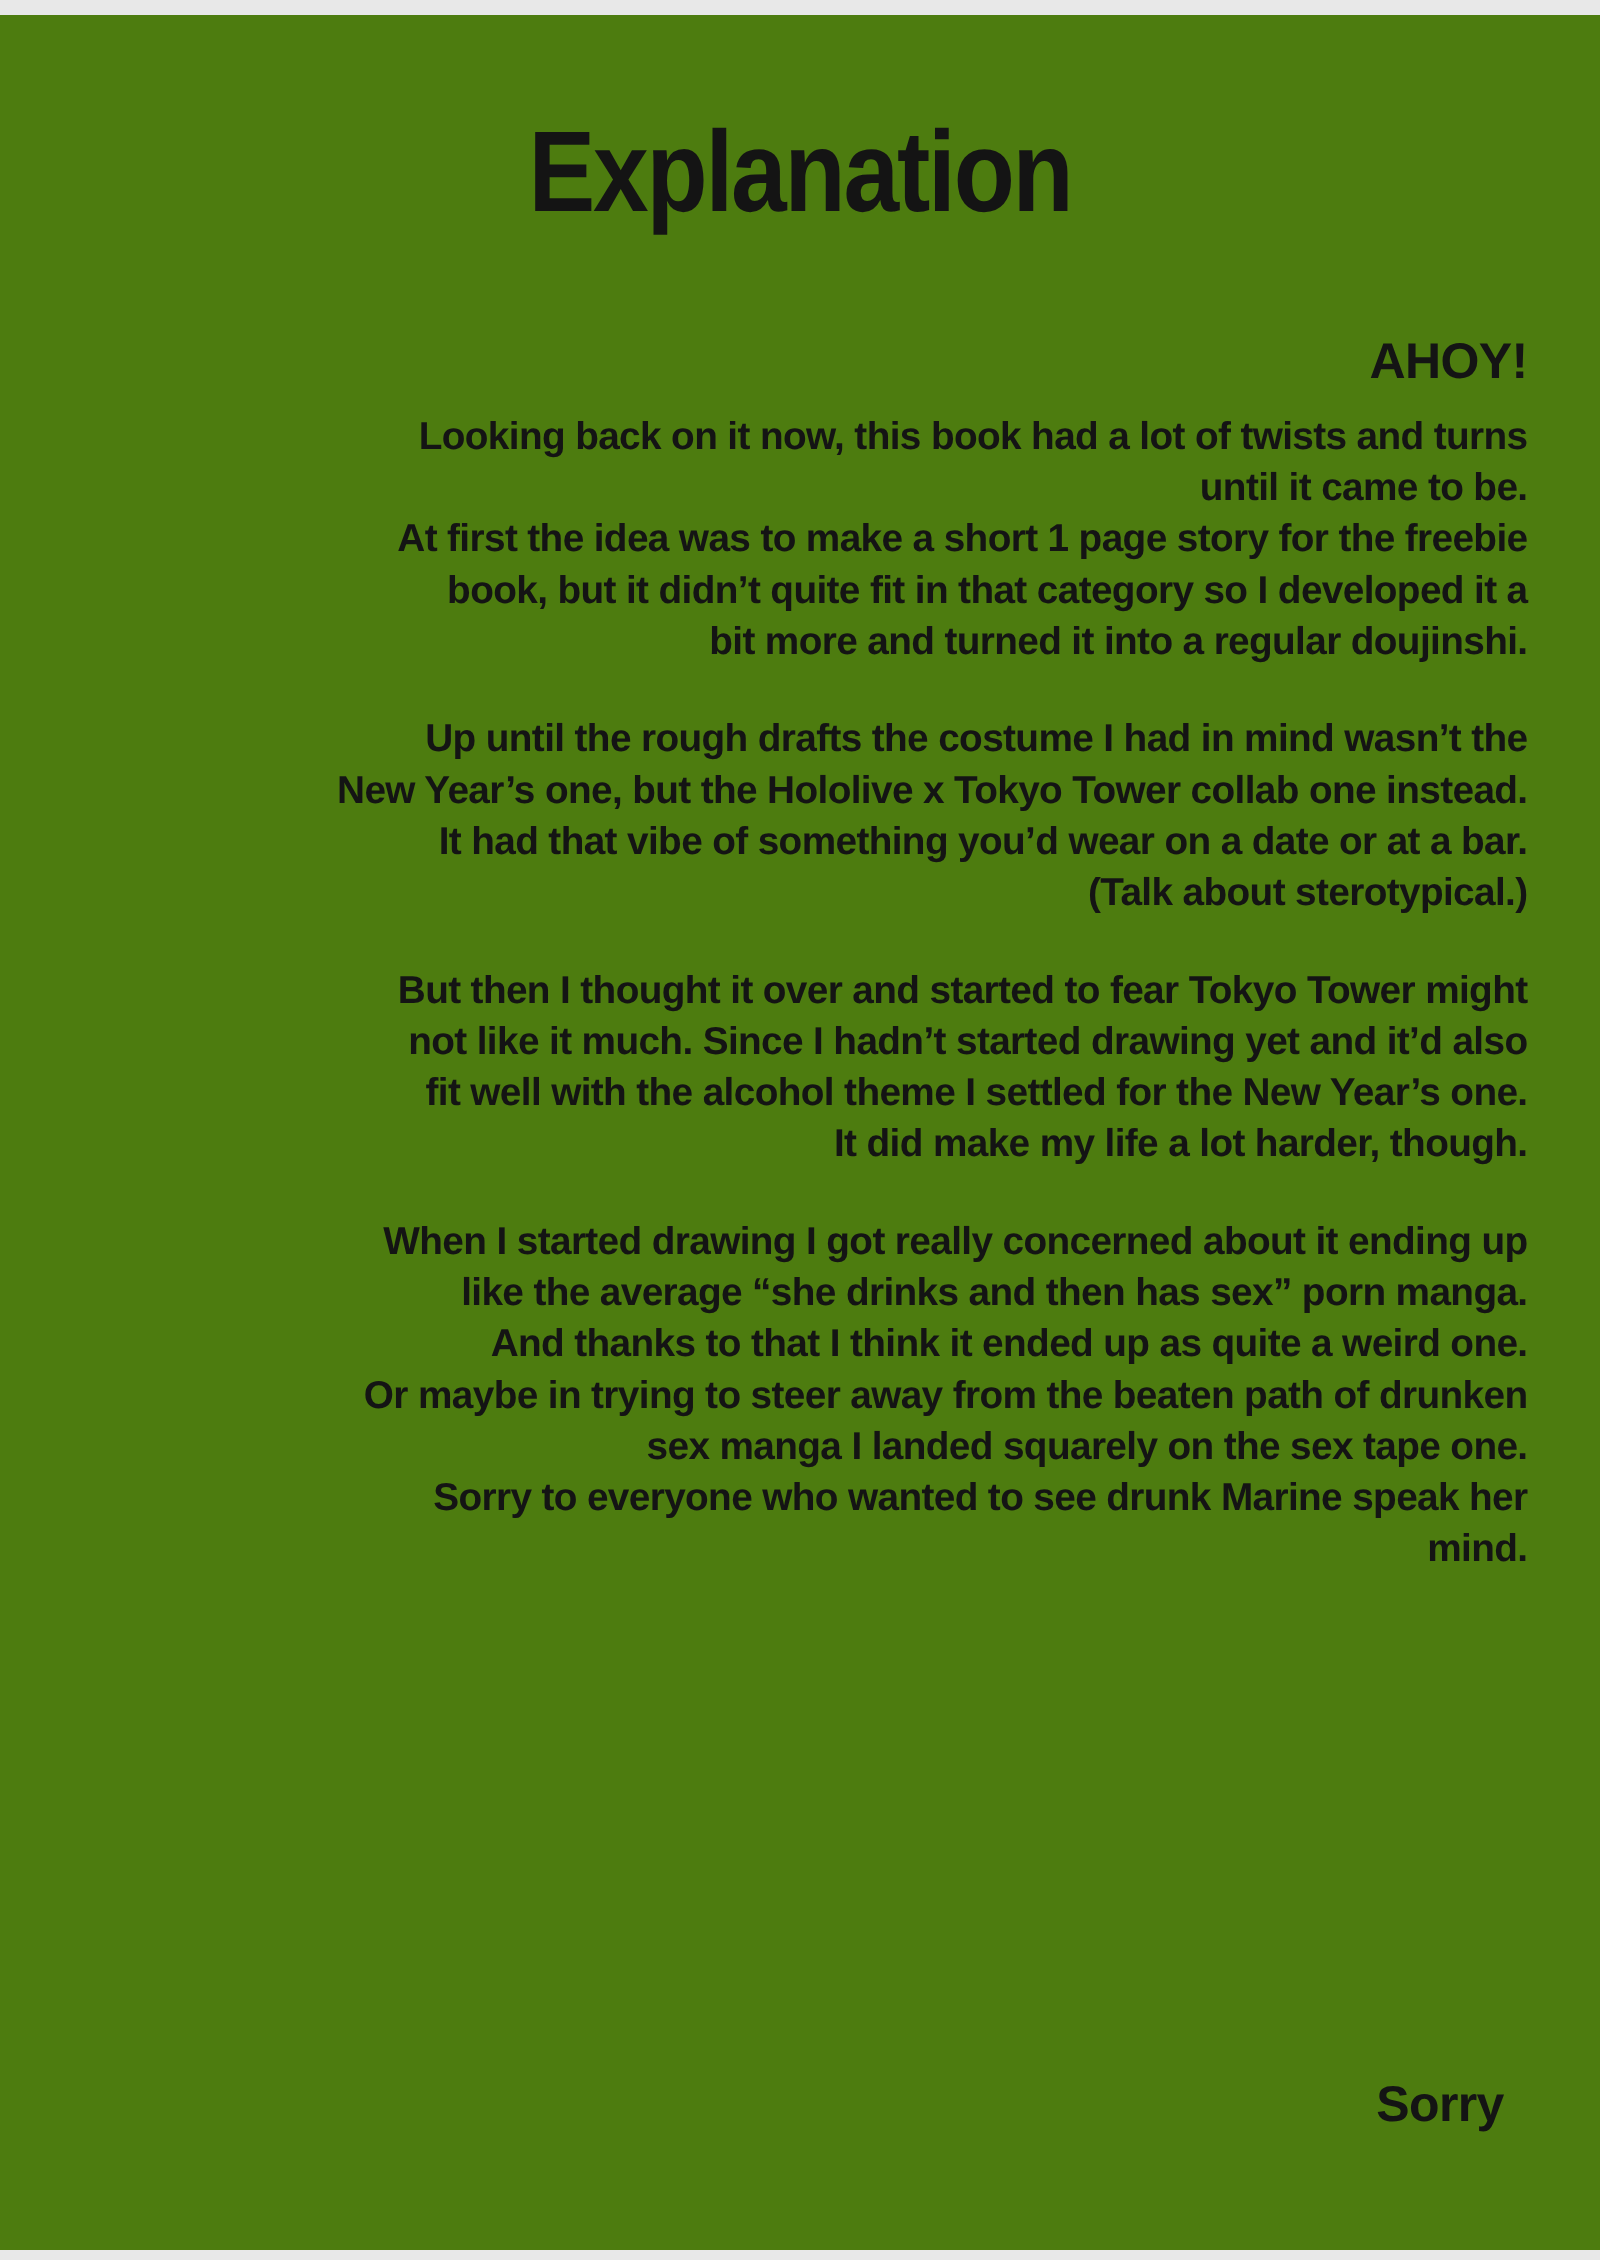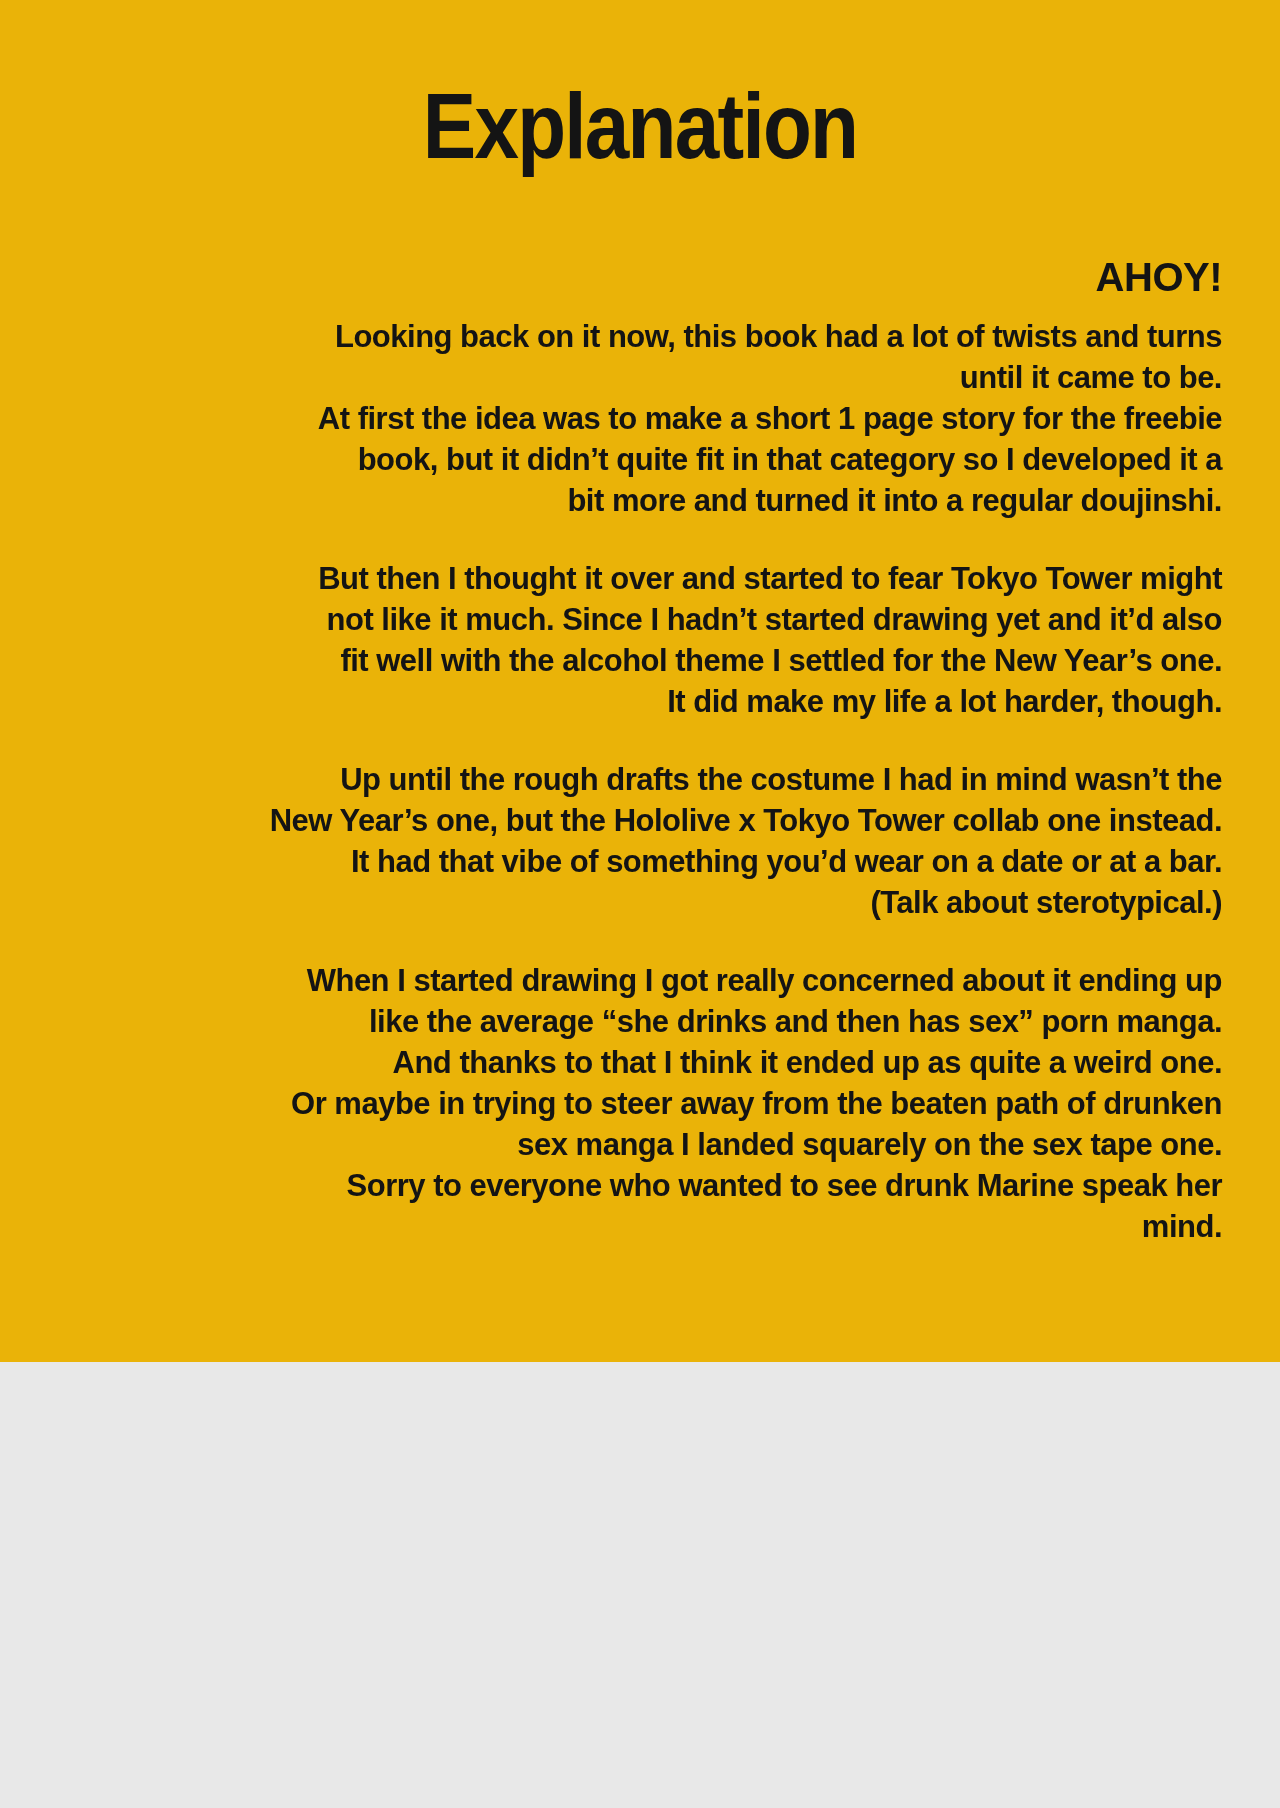--- a/index.html
+++ b/index.html
@@ -1,21 +1,21 @@
 <!DOCTYPE html>
 <html><head>
 <meta charset="utf-8">
 <style>
   html, body { margin: 0; padding: 0; background: #e8e8e8; }
   .page {
     position: relative;
     width: 1280px;
-    height: 1362px;
-    margin: 0 auto;
-    background: #eab308;
+    height: 1788px;
+    margin: 12px auto;
+    background: #4d7c0f;
     color: #141414;
     font-family: "Liberation Sans", sans-serif;
     overflow: hidden;
   }
   .title {
     position: absolute;
     top: 80px;
     left: 0;
     width: 100%;
     margin: 0;
@@ -68,35 +68,35 @@
   <div class="body-text">
     <div class="greeting">AHOY!</div>
 
 
     <p class="para">Looking back on it now, this book had a lot of twists and turns
 until it came to be.
 At first the idea was to make a short 1 page story for the freebie
 book, but it didn’t quite fit in that category so I developed it a
 bit more and turned it into a regular doujinshi.</p>
 
+    <p class="para">Up until the rough drafts the costume I had in mind wasn’t the
+New Year’s one, but the Hololive x Tokyo Tower collab one instead.
+It had that vibe of something you’d wear on a date or at a bar.
+(Talk about sterotypical.)</p>
+
     <p class="para">But then I thought it over and started to fear Tokyo Tower might
 not like it much. Since I hadn’t started drawing yet and it’d also
 fit well with the alcohol theme I settled for the New Year’s one.
 It did make my life a lot harder, though.</p>
-
-    <p class="para">Up until the rough drafts the costume I had in mind wasn’t the
-New Year’s one, but the Hololive x Tokyo Tower collab one instead.
-It had that vibe of something you’d wear on a date or at a bar.
-(Talk about sterotypical.)</p>
 
     <p class="para">When I started drawing I got really concerned about it ending up
 like the average “she drinks and then has sex” porn manga.
 And thanks to that I think it ended up as quite a weird one.
 Or maybe in trying to steer away from the beaten path of drunken
 sex manga I landed squarely on the sex tape one.
 Sorry to everyone who wanted to see drunk Marine speak her
 mind.</p>
 
   </div>
 
-  <div class="signature">Tokyo</div>
+  <div class="signature">Sorry</div>
 
 </div>
 
 </body></html>

